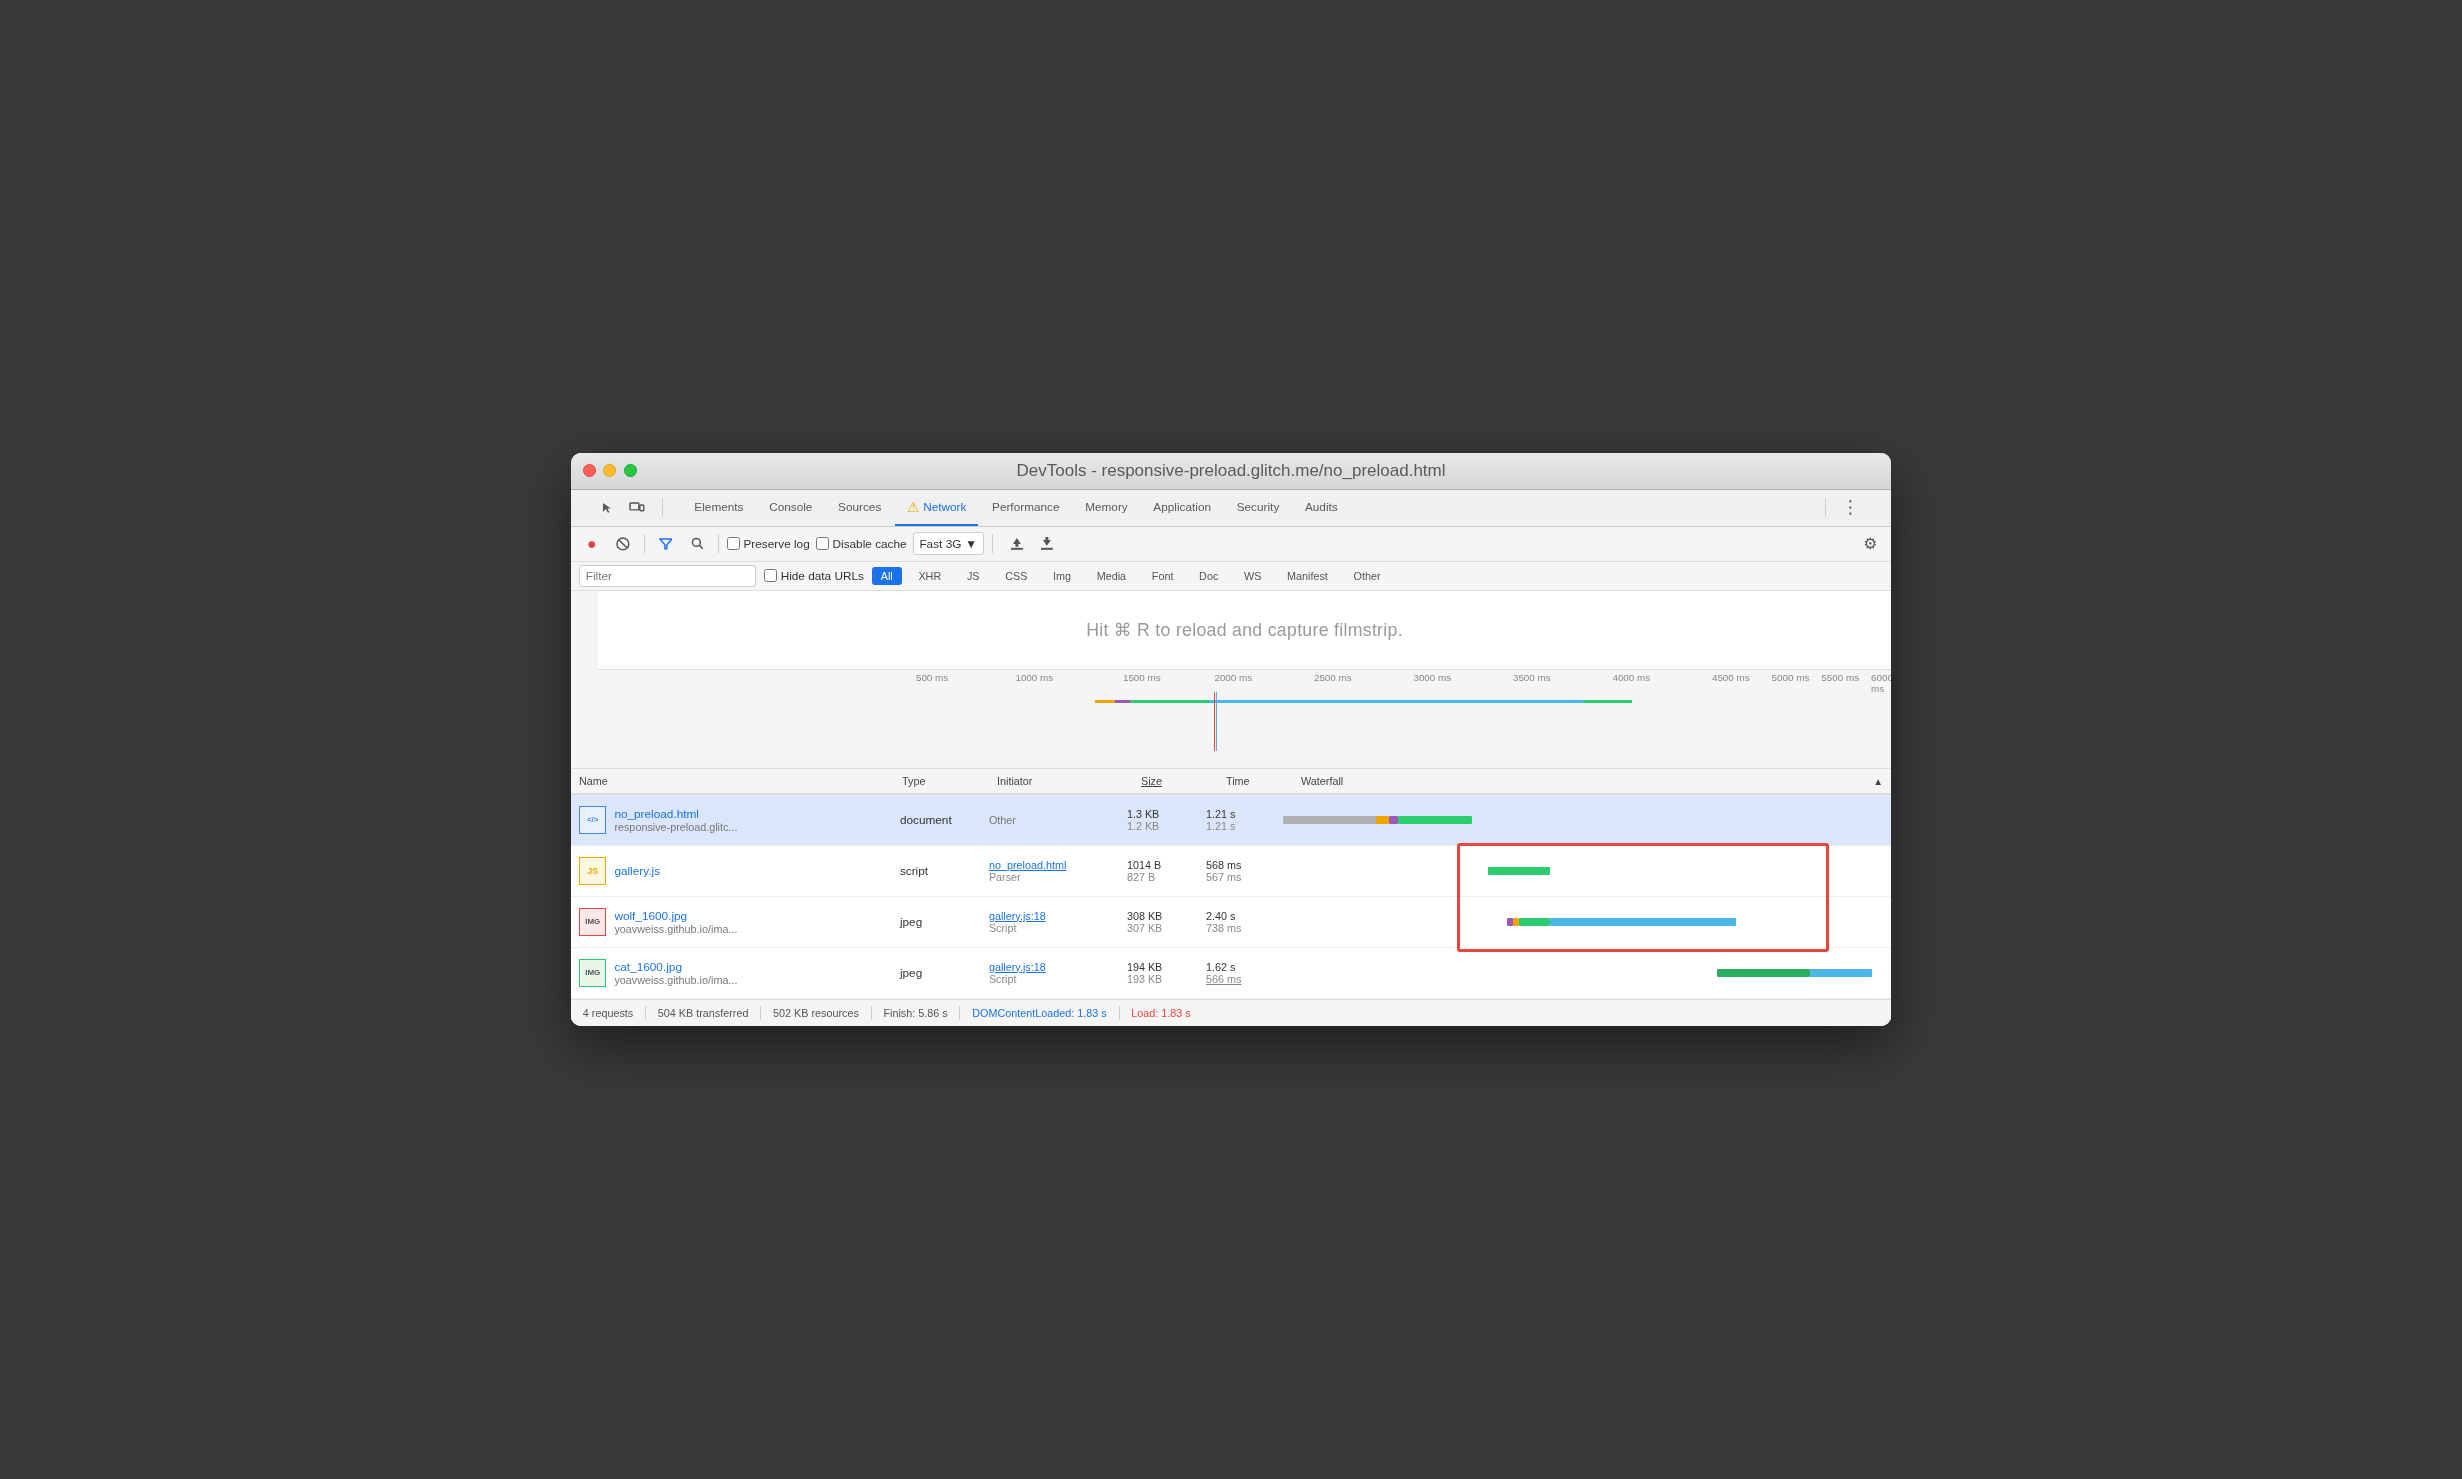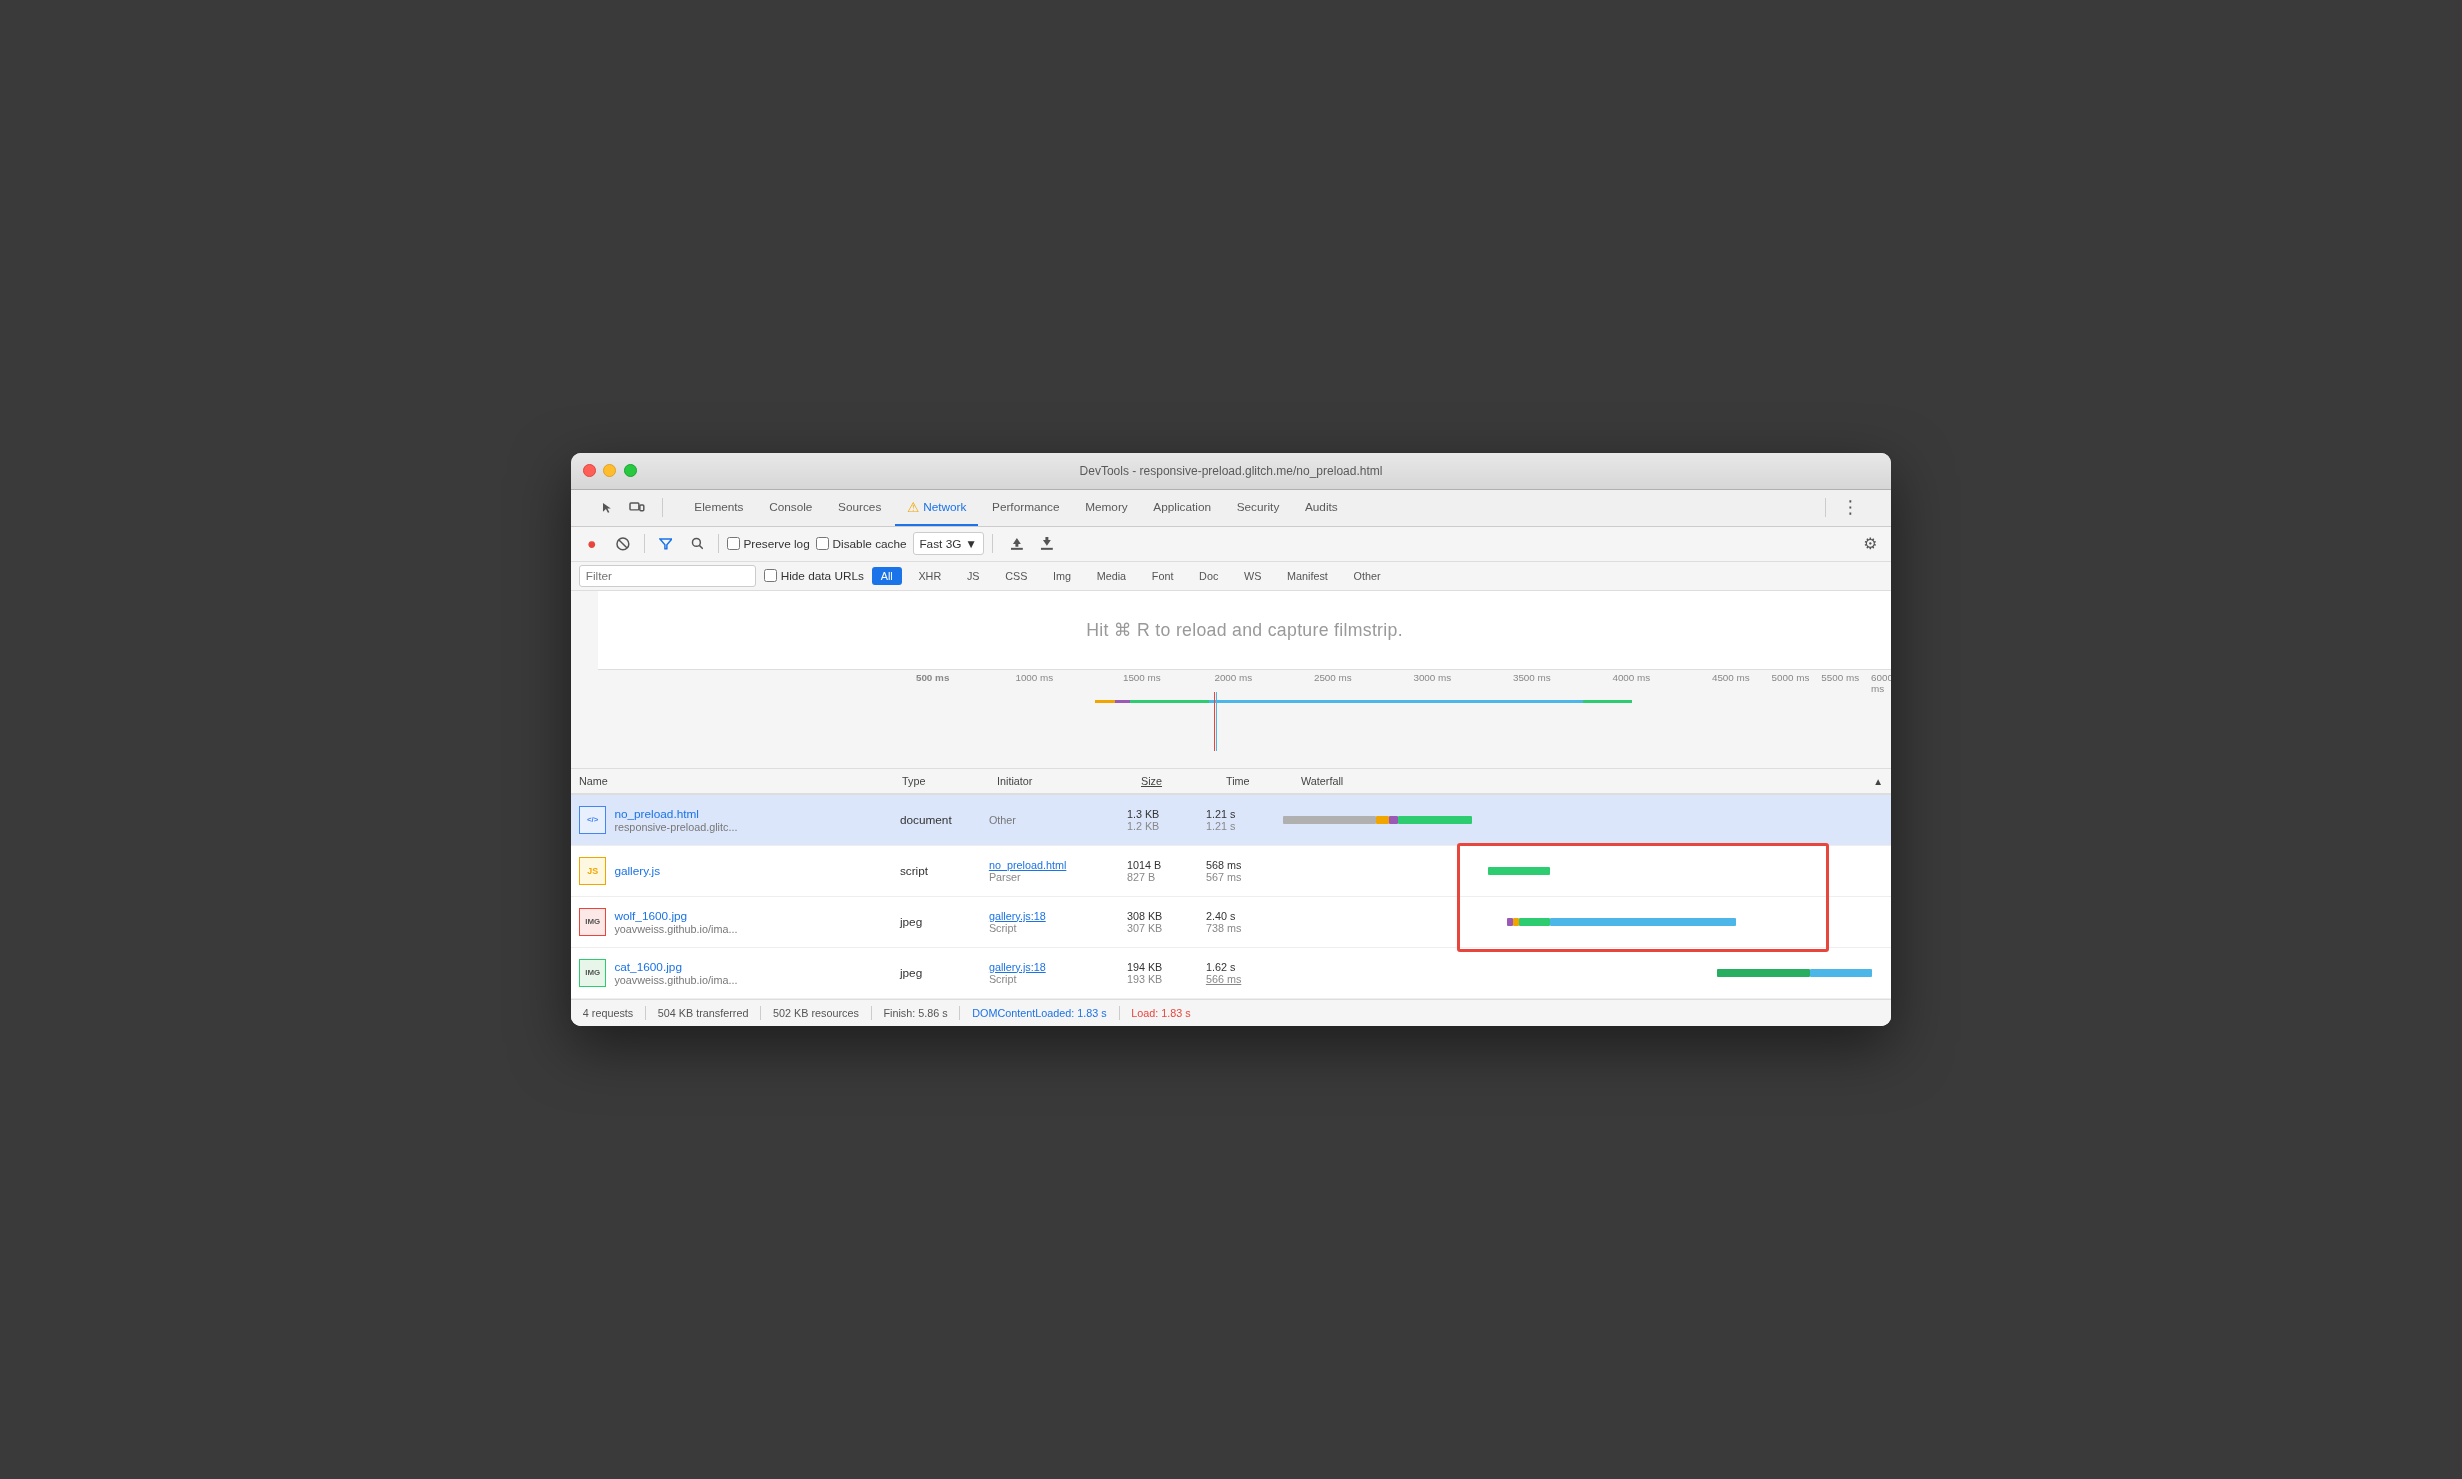--- a/index.html
+++ b/index.html
@@ -37,21 +37,21 @@
       height: 12.8px;
       border-radius: 50%;
     }
     .tl-close { background: #ff5f57; border: 1px solid #e0443e; }
     .tl-min { background: #ffbd2e; border: 1px solid #dea123; }
     .tl-max { background: #28c940; border: 1px solid #14a530; }
     .title-bar-text {
       position: absolute;
       left: 50%;
       transform: translateX(-50%);
-      font-size: 12px;
+      font-size: 17px;
       color: #5a5a5a;
       white-space: nowrap;
     }
     .devtools {
       background: #f5f5f5;
       display: flex;
       flex-direction: column;
     }
     
     .tab-bar {
@@ -509,21 +509,21 @@
       <div class="filter-btn">Other</div>
     </div>
 
     <div class="filmstrip-area">
       <span class="filmstrip-text">Hit ⌘ R to reload and capture filmstrip.</span>
     </div>
 
     <div class="timeline-ruler">
 
       <div style="position:absolute;top:0;left:325px;right:0;height:17.7px;">
-        <span class="ruler-mark" style="left:2%;font-weight:bold;">500 ms</span>
+        <span class="ruler-mark" style="left:2%;">500 ms</span>
         <span class="ruler-mark" style="left:12%;">1000 ms</span>
         <span class="ruler-mark" style="left:22%;margin-left:8px;">1500 ms</span>
         <span class="ruler-mark" style="left:32%;">2000 ms</span>
         <span class="ruler-mark" style="left:42%;">2500 ms</span>
         <span class="ruler-mark" style="left:52%;">3000 ms</span>
         <span class="ruler-mark" style="left:62%;">3500 ms</span>
         <span class="ruler-mark" style="left:72%;">4000 ms</span>
         <span class="ruler-mark" style="left:82%;text-align:center;">4500 ms</span>
         <span class="ruler-mark" style="left:88%;">5000 ms</span>
         <span class="ruler-mark" style="left:93%;">5500 ms</span>

